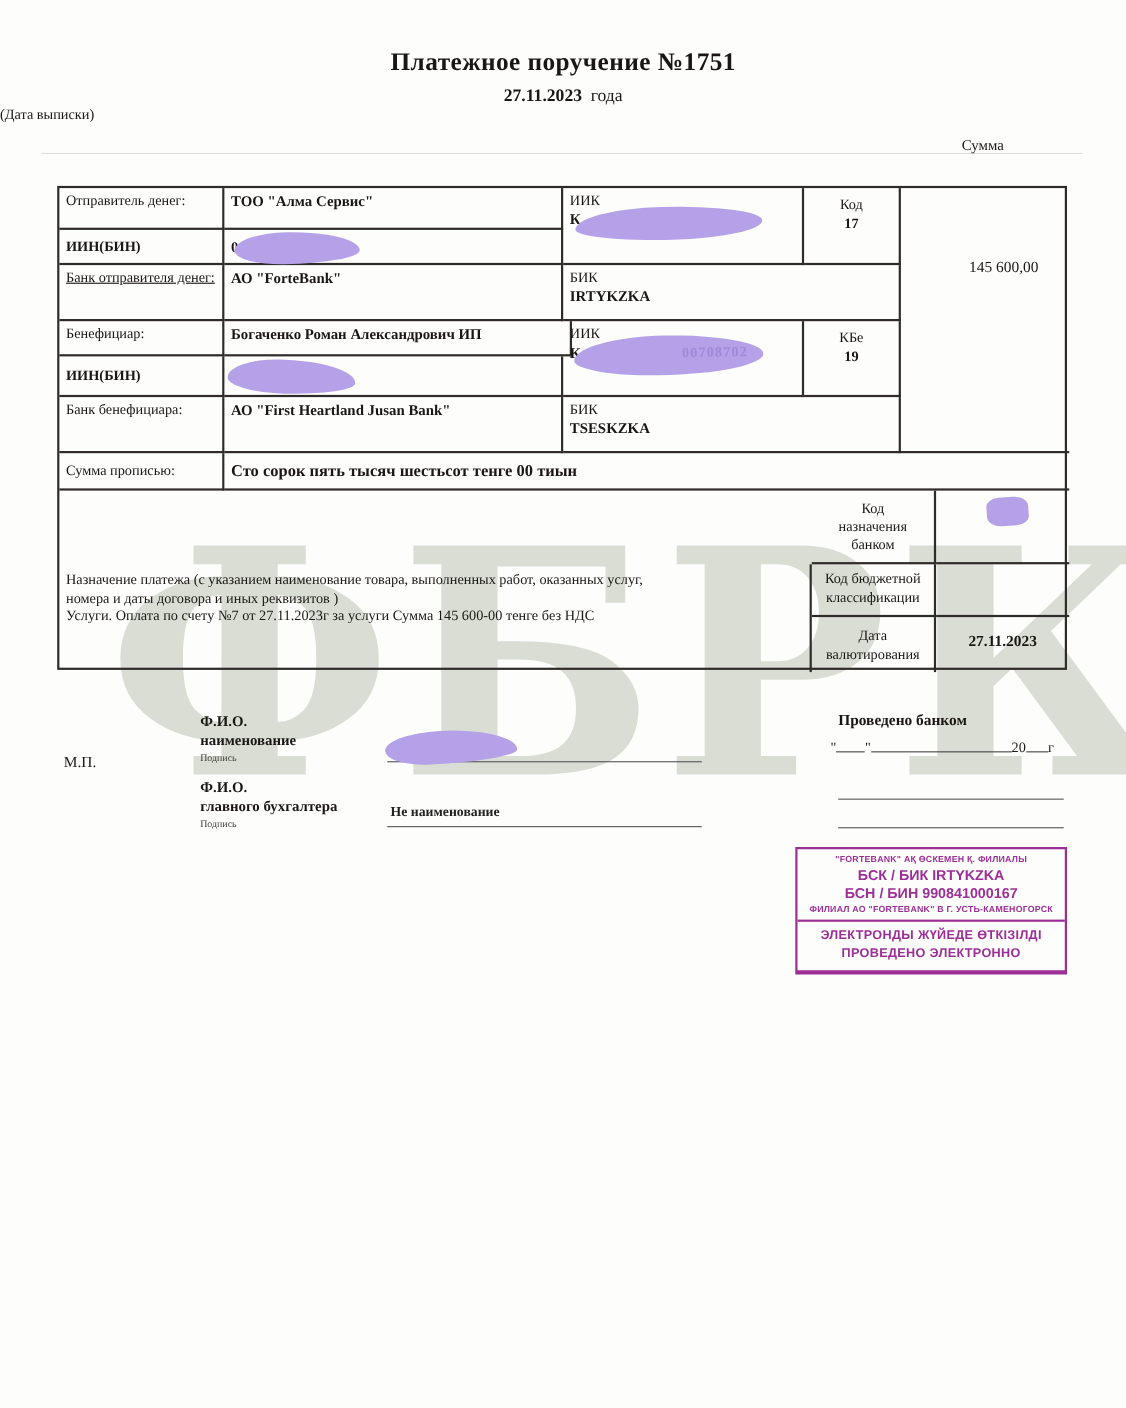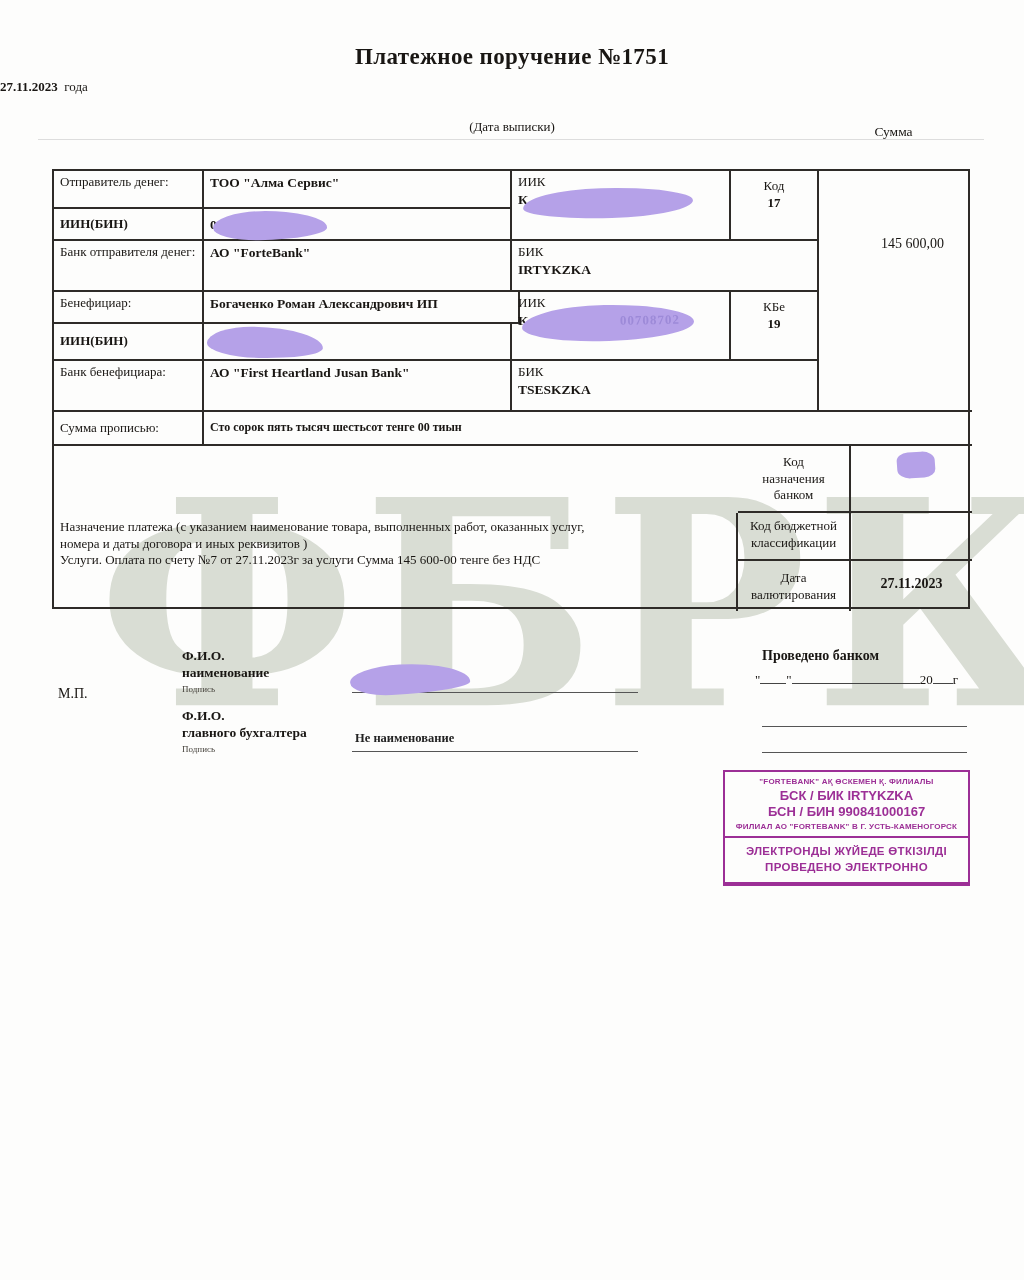--- a/index.html
+++ b/index.html
@@ -4,22 +4,22 @@
 <style>
   html,body{margin:0;padding:0;background:#ffffff;}
   .page{position:relative;width:1024px;height:1280px;background:#fdfdfc;overflow:hidden;
         font-family:"Liberation Serif","DejaVu Serif",serif;color:#191613;}
   .wm{position:absolute;left:98px;top:448px;z-index:0;font-family:"DejaVu Serif",serif;
       font-weight:bold;font-size:272px;line-height:300px;letter-spacing:7px;color:#d9ddd4;
       transform:scaleY(1.05);transform-origin:top left;}
   .faintline{position:absolute;left:38px;top:139px;width:946px;height:1px;background:rgba(140,140,140,0.28);z-index:0;}
   .content{position:absolute;inset:0;z-index:1;}
   .title{position:absolute;left:0;right:0;top:44px;text-align:center;font-size:23px;font-weight:bold;letter-spacing:0.4px;}
-  .dateline{position:absolute;left:0;right:0;top:79px;font-size:13px;}
-  .datecap{position:absolute;left:0;right:0;top:96px;text-align:center;font-size:13px;margin-top:23px;}
+  .dateline{position:absolute;left:0;right:0;top:79px;text-align:center;font-size:16px;}
+  .datecap{position:absolute;left:0;right:0;top:96px;text-align:left;font-size:13px;}
   .sumhdr{position:absolute;left:817px;top:124px;width:153px;text-align:center;font-size:13.5px;}
   .tbl{position:absolute;left:52px;top:142px;width:918px;height:440px;border:2px solid #2e2b28;box-sizing:border-box;margin-top:27px;}
   .cell{position:absolute;box-sizing:border-box;border-right:2px solid #2e2b28;border-bottom:2px solid #2e2b28;
         padding:3px 6px;font-size:13px;line-height:1.28;}
   .er{border-right:none!important}
   .eb{border-bottom:none!important}
   .b{font-weight:bold}
   .v{font-weight:bold;font-size:13.5px}
   .ctr{text-align:center}
   .blob{position:absolute;background:#b5a1e8;z-index:3;}
@@ -78,21 +78,21 @@
       </div>
 
       <div class="cell b" style="left:0;top:38px;width:150px;height:32px;padding-top:7px;">
         <span>ИИН(БИН)</span>
       </div>
       <div class="cell v" style="left:150px;top:38px;width:308px;height:32px;padding-top:7px;">
         <span>0</span>
         <div class="blob" style="left:9px;top:2px;width:114px;height:29px;border-radius:42% 58% 60% 40%/55% 60% 40% 45%;transform:rotate(-1deg);"></div>
       </div>
 
-      <div class="cell" style="left:0;top:70px;width:150px;height:51px;">
+      <div class="cell" style="left:0;top:70px;width:150px;height:51px;text-decoration:underline;">
         <span>Банк отправителя денег:</span>
       </div>
       <div class="cell v" style="left:150px;top:70px;width:308px;height:51px;">
         <span>АО "ForteBank"</span>
       </div>
       <div class="cell" style="left:458px;top:70px;width:307px;height:51px;">
         <div>БИК</div>
         <div class="v">IRTYKZKA</div>
       </div>
 
@@ -128,21 +128,21 @@
         <span>АО "First Heartland Jusan Bank"</span>
       </div>
       <div class="cell" style="left:458px;top:190px;width:307px;height:51px;">
         <div>БИК</div>
         <div class="v">TSESKZKA</div>
       </div>
 
       <div class="cell" style="left:0;top:241px;width:150px;height:34px;padding-top:8px;">
         <span>Сумма прописью:</span>
       </div>
-      <div class="cell er v" style="left:150px;top:241px;width:768px;height:34px;padding-top:8px;font-size:12px;font-family:Liberation Serif, serif;">
+      <div class="cell er v" style="left:150px;top:241px;width:768px;height:34px;padding-top:8px;font-size:15px;font-family:Liberation Serif, serif;">
         <span>Сто сорок пять тысяч шестьсот  тенге  00 тиын</span>
       </div>
 
       <div class="cell ctr" style="left:684px;top:275px;width:113px;height:67px;padding-top:8px;">
         <div>Код</div>
         <div>назначения</div>
         <div>банком</div>
       </div>
       <div class="cell er" style="left:797px;top:275px;width:121px;height:67px;">
         <div class="blob" style="left:46px;top:6px;width:38px;height:26px;border-radius:30% 35% 30% 35%;transform:rotate(-4deg);"></div>

